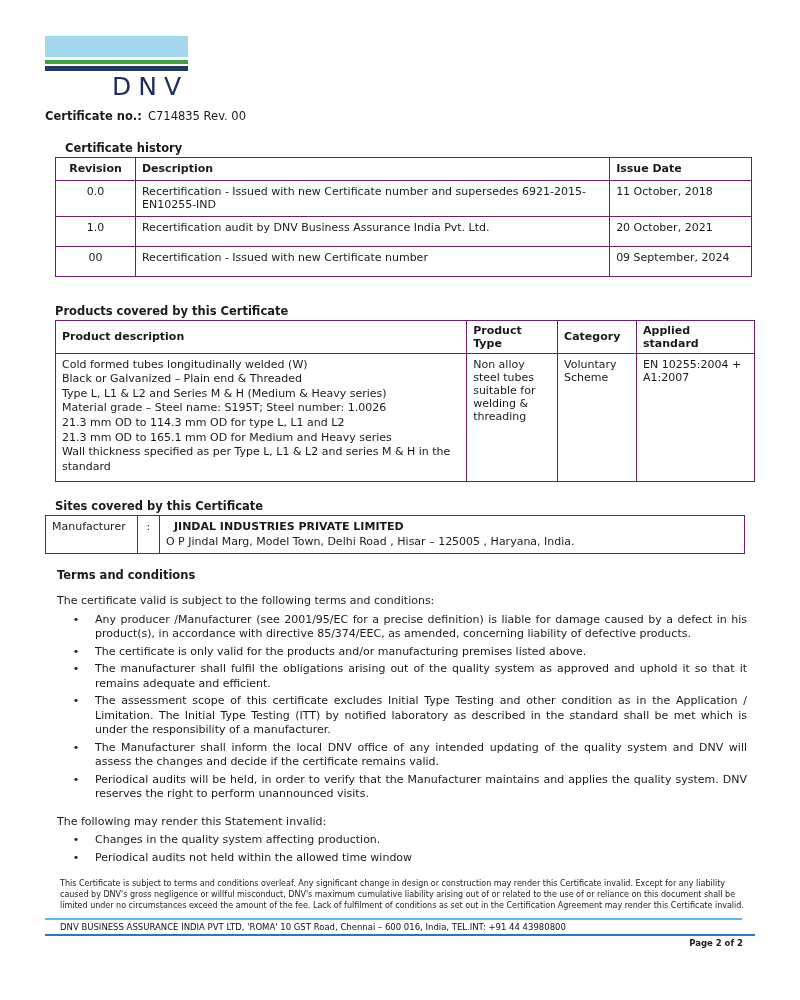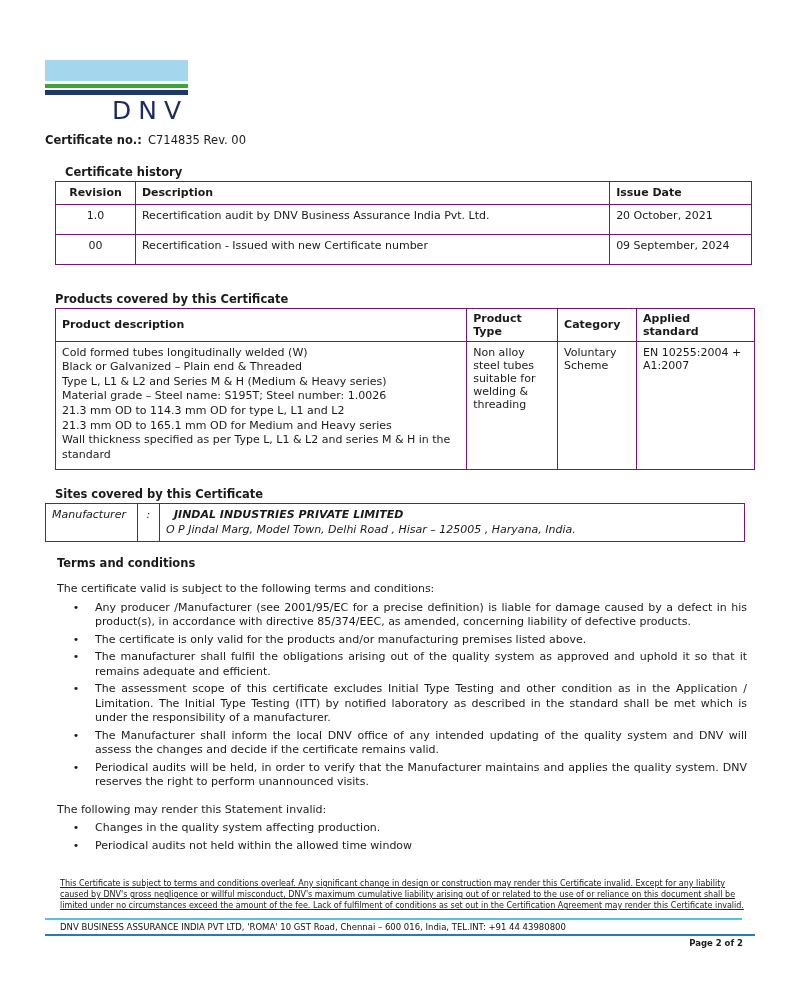--- a/index.html
+++ b/index.html
@@ -2,21 +2,21 @@
 <html><head>
 <meta charset="utf-8">
 <style>
   * { margin: 0; padding: 0; box-sizing: border-box; }
   html, body { width: 800px; height: 1000px; background: #ffffff; overflow: hidden; }
   body {
     font-family: "DejaVu Sans", "Liberation Sans", sans-serif;
     color: #1a1a1a;
     position: relative;
   }
-  .page { padding: 60px 48px 0 45px; }
+  .page { padding: 36px 48px 0 45px; }
 
   
   .logo { width: 143px; margin-bottom: 8px; }
   .logo .bar-light { height: 21px; background: #a4d7ee; }
   .logo .bar-green { height: 4px; background: #3fa33c; margin-top: 3px; }
   .logo .bar-navy  { height: 5px; background: #1f3864; margin-top: 2px; }
   .logo .wordmark {
     text-align: right; font-size: 25px; letter-spacing: 7px;
     color: #1d2b5f; font-weight: 500; line-height: 1.1; margin-top: 2px;
     padding-right: 0px;
@@ -51,39 +51,39 @@
   .products-table col.c4 { width: 118px; }
   .products-table .desc-line { line-height: 1.33; }
   .products-table td { padding: 4px 6px 6px 6px; }
 
   .sites-wrap { margin: 17px 0 0 0; }
   .sites-table { width: 700px; }
   .sites-table col.s1 { width: 92px; }
   .sites-table col.s2 { width: 22px; }
   .sites-table col.s3 { width: 586px; }
   .sites-table .site-name { font-weight: bold; margin-left: 8px; }
-  .sites-table td { padding: 3px 6px 4px 6px; line-height: 1.4; font-style: italic; }
+  .sites-table td { padding: 3px 6px 4px 6px; line-height: 1.4; }
   .sites-table .colon { text-align: center; }
 
   
   .terms { margin: 14px 0 0 12px; width: 690px; font-size: 11px; }
   .terms-title { font-weight: bold; font-size: 11.5px; margin-bottom: 12px; }
   .terms-intro { margin-bottom: 4px; line-height: 1.3; }
   .bullets { margin: 2px 0 0 0; }
   .bullet-item { display: flex; margin: 3px 0; }
   .bullet-item .dot { width: 38px; text-align: center; flex: 0 0 38px; font-size: 11px; }
   .bullet-item .btxt { flex: 1; text-align: justify; line-height: 1.32; }
   .invalid-intro { margin: 13px 0 4px 0; line-height: 1.3; }
   .end-cert { font-weight: bold; font-size: 11.5px; margin: 20px 0 0 0; }
 
   
   .footer { position: absolute; left: 45px; top: 878px; width: 710px; }
   .fine-print {
     font-size: 8px; line-height: 1.38; color: #222;
-    padding: 0 8px 0 15px; margin-bottom: 7px; text-decoration: underline;
+    padding: 0 8px 0 15px; margin-bottom: 7px;
   }
   .rule-light { height: 2px; background: #56c1e8; width: 697px; }
   .footer-address { font-size: 8.5px; padding: 2px 0 2px 15px; color: #111; }
   .rule-dark { height: 2px; background: #2b79b9; width: 710px; }
   .page-num { text-align: right; font-size: 8.5px; font-weight: bold; padding: 2px 12px 0 0; }
 </style>
 </head>
 <body>
 
 <div class="page">
@@ -108,20 +108,25 @@
           <col class="c-date">
         </colgroup>
       <thead>
         <tr>
           <th style="text-align:center">Revision</th>
           <th>Description</th>
           <th>Issue Date</th>
         </tr>
       </thead>
       <tbody>
+        <tr>
+          <td class="rev">0.0</td>
+          <td>Recertification - Issued with new Certificate number and supersedes 6921-2015-EN10255-IND</td>
+          <td>11 October, 2018</td>
+        </tr>
         <tr>
           <td class="rev">1.0</td>
           <td>Recertification audit by DNV Business Assurance India Pvt. Ltd.</td>
           <td>20 October, 2021</td>
         </tr>
         <tr>
           <td class="rev">00</td>
           <td>Recertification - Issued with new Certificate number</td>
           <td>09 September, 2024</td>
         </tr>

